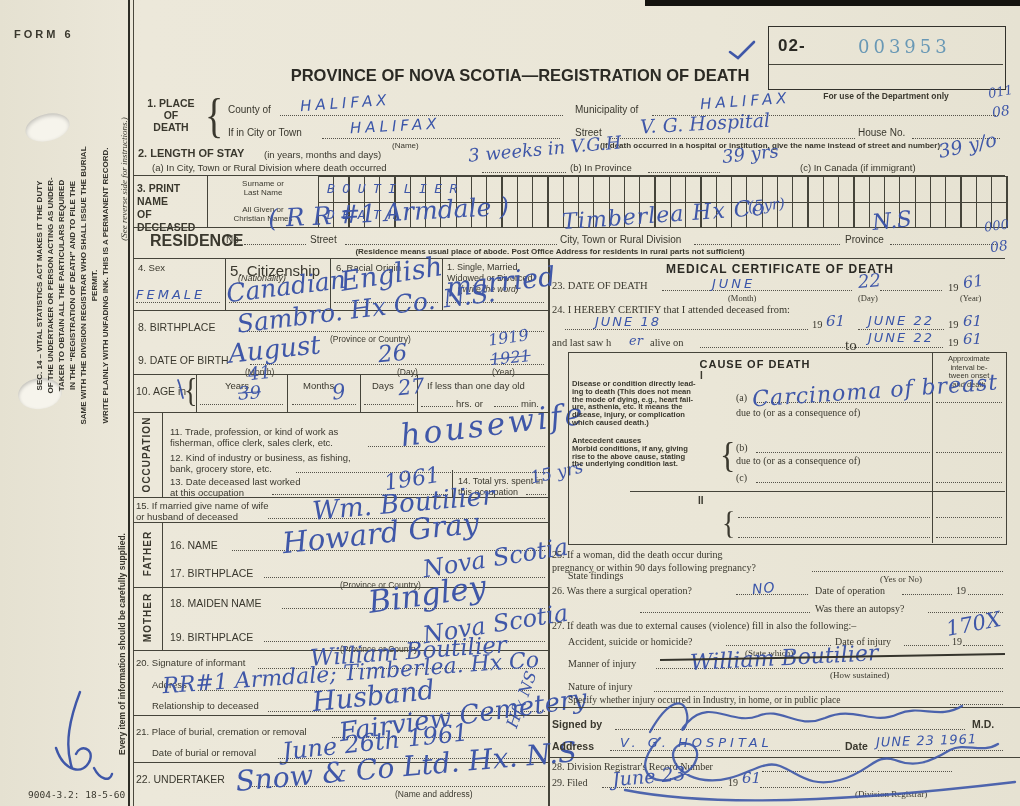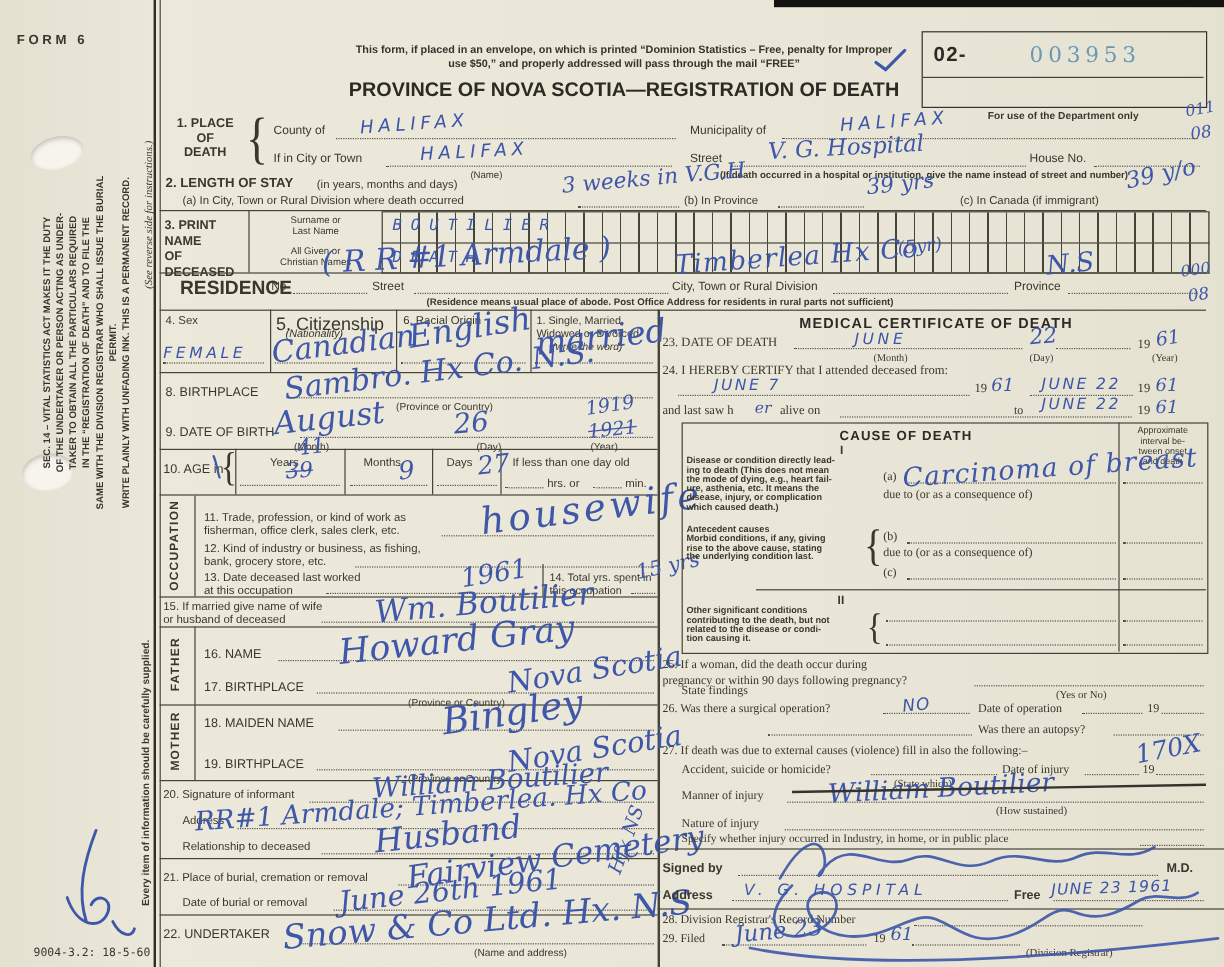--- a/index.html
+++ b/index.html
@@ -44,22 +44,20 @@
 IN THE “REGISTRATION OF DEATH” AND TO FILE THE
 SAME WITH THE DIVISION REGISTRAR WHO SHALL ISSUE THE BURIAL PERMIT.
 WRITE PLAINLY WITH UNFADING INK. THIS IS A PERMANENT RECORD.</div>
   <div class="a i c ser" style="left:24px;top:174px;width:200px;font-size:9px;transform:rotate(-90deg)">(See reverse side for instructions.)</div>
   <div class="a b c" style="left:-11px;top:639px;width:265px;font-size:8.5px;transform:rotate(-90deg)">Every item of information should be carefully supplied.</div>
   <svg class="a" style="left:50px;top:688px" width="64" height="96" viewBox="0 0 64 96">
     <path d="M30,4 C20,30 14,56 22,80 M6,60 C14,84 34,88 40,72 C44,60 30,56 26,66 M44,80 C50,92 60,94 62,86" stroke="#3f57a8" stroke-width="2.4" fill="none" stroke-linecap="round"></path>
   </svg>
   <div class="a" style="left:28px;top:789px;font-size:9.5px;font-family:'DejaVu Sans Mono',monospace">9004-3.2: 18-5-60</div>
 
-  <div class="a b c pre" style="left:285px;top:36px;width:470px;font-size:9px;line-height:11.5px;color:#34332c">This form, if placed in an envelope, on which is printed “Dominion Statistics – Free, penalty for Improper
-use $50,” and properly addressed will pass through the mail “FREE”</div>
   <div class="a b c nw" style="left:240px;top:66px;width:560px;font-size:16.5px;color:#2b2a24">PROVINCE OF NOVA SCOTIA—REGISTRATION OF DEATH</div>
   <svg class="a" style="left:727px;top:39px" width="30" height="22" viewBox="0 0 30 22">
     <path d="M3,13 L11,19 L27,3" stroke="#3f57a8" stroke-width="2.6" fill="none" stroke-linecap="round"></path>
   </svg>
   <div class="a" style="left:768px;top:26px;width:236px;height:62px;border:1.6px solid #32312b"></div>
   <div class="a hl" style="left:769px;top:64px;width:234px"></div>
   <div class="a b" style="left:778px;top:36px;font-size:17px;letter-spacing:1px;color:#2b2a24">02-</div>
   <div class="a" style="left:858px;top:36px;font-size:18px;letter-spacing:4px;color:#5b90b2;font-family:'DejaVu Serif',serif;opacity:.9">003953</div>
   <div class="a b c" style="left:768px;top:91px;width:236px;font-size:8.5px">For use of the Department only</div>
   <div class="a hw" style="left:988px;top:84px;font-size:13px;transform:rotate(-10deg)">011</div>
@@ -271,24 +269,24 @@
   <div class="a dl" style="left:880px;top:290px;width:62px"></div>
   <div class="a hp" style="left:712px;top:276px;font-size:13px;letter-spacing:3px">JUNE</div>
   <div class="a hw" style="left:858px;top:270px;font-size:18px;transform:rotate(-5deg)">22</div>
   <div class="a ser" style="left:948px;top:282px;font-size:10.5px">19</div>
   <div class="a hw" style="left:963px;top:272px;font-size:16px;transform:rotate(-8deg)">61</div>
   <div class="a ser" style="left:728px;top:293px;font-size:8.5px">(Month)</div>
   <div class="a ser" style="left:858px;top:293px;font-size:8.5px">(Day)</div>
   <div class="a ser" style="left:960px;top:293px;font-size:8.5px">(Year)</div>
   <div class="a ser" style="left:552px;top:304px;font-size:10.5px">24. I HEREBY CERTIFY that I attended deceased from:</div>
   <div class="a dl" style="left:565px;top:329px;width:243px"></div>
-  <div class="a hp" style="left:595px;top:314px;font-size:13px;letter-spacing:2px">JUNE 7</div>
+  <div class="a hp" style="left:595px;top:314px;font-size:13px;letter-spacing:2px">JUNE 18</div>
   <div class="a ser" style="left:812px;top:319px;font-size:10.5px">19</div>
   <div class="a hw" style="left:826px;top:312px;font-size:15px">61</div>
-  <div class="a ser" style="left:845px;top:337px;font-size:10px">to</div>
+  <div class="a ser" style="left:845px;top:337px;font-size:15px">to</div>
   <div class="a dl" style="left:858px;top:329px;width:86px"></div>
   <div class="a hp" style="left:868px;top:313px;font-size:13px;letter-spacing:2px">JUNE 22</div>
   <div class="a ser" style="left:948px;top:319px;font-size:10.5px">19</div>
   <div class="a hw" style="left:963px;top:312px;font-size:15px">61</div>
   <div class="a ser" style="left:552px;top:337px;font-size:10.5px">and last saw h</div>
   <div class="a hw" style="left:629px;top:333px;font-size:13px">er</div>
   <div class="a ser" style="left:650px;top:337px;font-size:10.5px">alive on</div>
   <div class="a dl" style="left:700px;top:347px;width:243px"></div>
   <div class="a hp" style="left:868px;top:330px;font-size:13px;letter-spacing:2px">JUNE 22</div>
   <div class="a ser" style="left:948px;top:337px;font-size:10.5px">19</div>
@@ -320,24 +318,20 @@
   <div class="a ser" style="left:720px;top:436px;font-size:32px;transform:scaleY(1.15)">{</div>
   <div class="a ser" style="left:736px;top:442px;font-size:10px">(b)</div>
   <div class="a dl" style="left:756px;top:452px;width:174px"></div>
   <div class="a dl" style="left:936px;top:452px;width:66px"></div>
   <div class="a ser" style="left:736px;top:455px;font-size:10px">due to (or as a consequence of)</div>
   <div class="a ser" style="left:736px;top:472px;font-size:10px">(c)</div>
   <div class="a dl" style="left:756px;top:482px;width:174px"></div>
   <div class="a dl" style="left:936px;top:482px;width:66px"></div>
   <div class="a hl" style="left:630px;top:491px;width:375px;height:1px"></div>
   <div class="a b" style="left:698px;top:495px;font-size:10px">II</div>
-  <div class="a b pre" style="left:572px;top:505px;width:160px;font-size:7.6px;line-height:7.8px">Other significant conditions
-contributing to the death, but not
-related to the disease or condi-
-tion causing it.</div>
   <div class="a ser" style="left:722px;top:508px;font-size:28px;transform:scaleY(1.1)">{</div>
   <div class="a dl" style="left:738px;top:517px;width:192px"></div>
   <div class="a dl" style="left:936px;top:517px;width:66px"></div>
   <div class="a dl" style="left:738px;top:537px;width:192px"></div>
   <div class="a dl" style="left:936px;top:537px;width:66px"></div>
 
   <div class="a ser pre" style="left:552px;top:548px;font-size:10px;line-height:13px">25. If a woman, did the death occur during
 pregnancy or within 90 days following pregnancy?</div>
   <div class="a dl" style="left:812px;top:571px;width:191px"></div>
   <div class="a ser" style="left:880px;top:574px;font-size:9px">(Yes or No)</div>
@@ -374,21 +368,21 @@
   <div class="a hl" style="left:548px;top:707px;width:472px"></div>
   <div class="a b" style="left:552px;top:718px;font-size:10.5px">Signed by</div>
   <div class="a dl" style="left:615px;top:729px;width:350px"></div>
   <div class="a b" style="left:972px;top:718px;font-size:10.5px">M.D.</div>
   <svg class="a" style="left:640px;top:692px" width="330" height="52" viewBox="0 0 330 52">
     <path d="M10,40 C28,8 44,4 47,22 C50,38 34,44 48,30 C70,6 92,34 118,24 C142,14 156,38 185,26 C214,13 232,34 258,22 C280,12 300,28 322,14" stroke="#3d57a8" stroke-width="2.2" fill="none" stroke-linecap="round" opacity=".92"></path>
   </svg>
   <div class="a b" style="left:552px;top:740px;font-size:10.5px">Address</div>
   <div class="a dl" style="left:610px;top:750px;width:230px"></div>
   <div class="a hp" style="left:620px;top:735px;font-size:13px;letter-spacing:4px">V. G. HOSPITAL</div>
-  <div class="a b" style="left:845px;top:740px;font-size:10.5px">Free</div>
+  <div class="a b" style="left:845px;top:740px;font-size:10.5px">Date</div>
   <div class="a dl" style="left:878px;top:750px;width:125px"></div>
   <div class="a hp" style="left:876px;top:733px;font-size:13px;letter-spacing:1px;transform:rotate(-2deg)">JUNE 23 1961</div>
   <div class="a hl" style="left:548px;top:757px;width:472px"></div>
   <div class="a ser" style="left:552px;top:761px;font-size:10px">28. Division Registrar's Record Number</div>
   <div class="a dl" style="left:762px;top:771px;width:190px"></div>
   <div class="a ser" style="left:552px;top:777px;font-size:10px">29. Filed</div>
   <div class="a dl" style="left:602px;top:787px;width:120px"></div>
   <div class="a hw" style="left:612px;top:765px;font-size:19px;transform:rotate(-5deg)">June 23</div>
   <div class="a ser" style="left:728px;top:777px;font-size:10px">19</div>
   <div class="a hw" style="left:742px;top:769px;font-size:15px">61</div>

